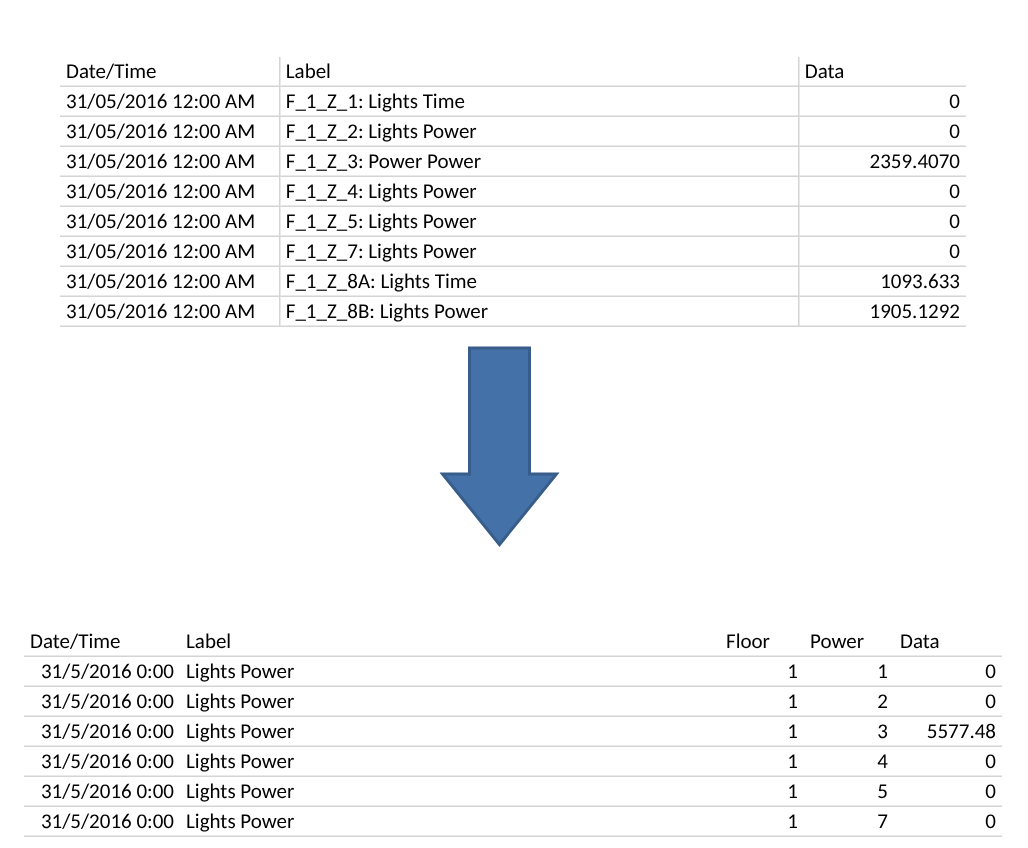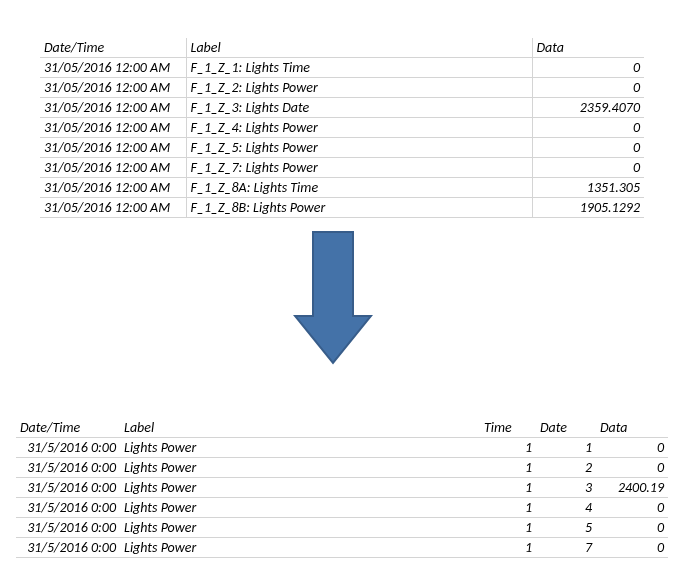--- a/index.html
+++ b/index.html
@@ -10,21 +10,20 @@
     height: 565px;
     background: #ffffff;
     font-family: Calibri, Arial, sans-serif;
     font-size: 14px;
     color: #000;
     position: relative;
   }
   table {
     border-collapse: collapse;
     table-layout: fixed;
-    font-style: italic;
   }
   td, th {
     border: 1px solid #d4d4d4;
     padding: 1px 4px;
     height: 19px;
     overflow: hidden;
     white-space: nowrap;
     font-weight: normal;
     text-align: left;
     vertical-align: bottom;
@@ -86,42 +85,42 @@
     <td>F_1_Z_1: Lights Time</td>
     <td class="num">0</td>
   </tr>
   <tr>
     <td>31/05/2016 12:00 AM</td>
     <td>F_1_Z_2: Lights Power</td>
     <td class="num">0</td>
   </tr>
   <tr>
     <td>31/05/2016 12:00 AM</td>
-    <td>F_1_Z_3: Lights Date</td>
+    <td>F_1_Z_3: Power Power</td>
     <td class="num">2359.4070</td>
   </tr>
   <tr>
     <td>31/05/2016 12:00 AM</td>
     <td>F_1_Z_4: Lights Power</td>
     <td class="num">0</td>
   </tr>
   <tr>
     <td>31/05/2016 12:00 AM</td>
     <td>F_1_Z_5: Lights Power</td>
     <td class="num">0</td>
   </tr>
   <tr>
     <td>31/05/2016 12:00 AM</td>
     <td>F_1_Z_7: Lights Power</td>
     <td class="num">0</td>
   </tr>
   <tr>
     <td>31/05/2016 12:00 AM</td>
     <td>F_1_Z_8A: Lights Time</td>
-    <td class="num">1351.305</td>
+    <td class="num">1093.633</td>
   </tr>
   <tr>
     <td>31/05/2016 12:00 AM</td>
     <td>F_1_Z_8B: Lights Power</td>
     <td class="num">1905.1292</td>
   </tr>
 </tbody>
   </table>
 
 <div class="arrow-wrap">
@@ -141,22 +140,22 @@
       <col class="c-dt">
       <col class="c-lb">
       <col class="c-fl">
       <col class="c-zn">
       <col class="c-da">
     </colgroup>
   <tbody>
       <tr>
     <td>Date/Time</td>
     <td>Label</td>
-    <td>Time</td>
-    <td>Date</td>
+    <td>Floor</td>
+    <td>Power</td>
     <td>Data</td>
   </tr>
   <tr>
     <td class="num">31/5/2016 0:00</td>
     <td>Lights Power</td>
     <td class="num">1</td>
     <td class="num">1</td>
     <td class="num">0</td>
   </tr>
   <tr>
@@ -164,21 +163,21 @@
     <td>Lights Power</td>
     <td class="num">1</td>
     <td class="num">2</td>
     <td class="num">0</td>
   </tr>
   <tr>
     <td class="num">31/5/2016 0:00</td>
     <td>Lights Power</td>
     <td class="num">1</td>
     <td class="num">3</td>
-    <td class="num">2400.19</td>
+    <td class="num">5577.48</td>
   </tr>
   <tr>
     <td class="num">31/5/2016 0:00</td>
     <td>Lights Power</td>
     <td class="num">1</td>
     <td class="num">4</td>
     <td class="num">0</td>
   </tr>
   <tr>
     <td class="num">31/5/2016 0:00</td>

